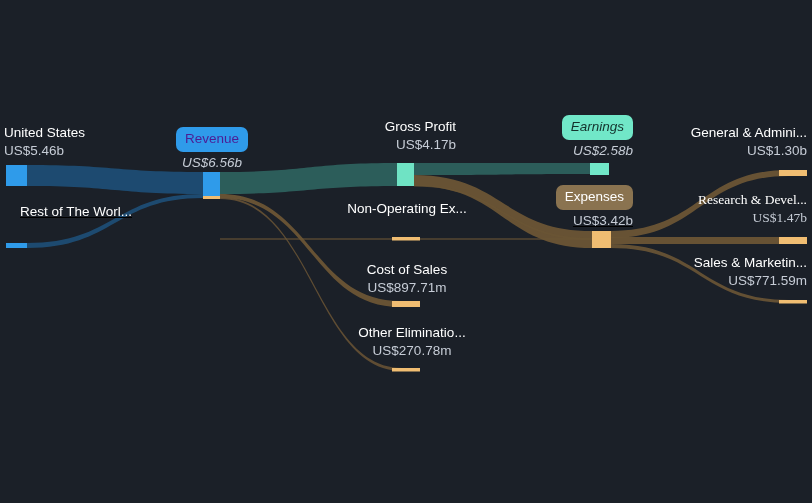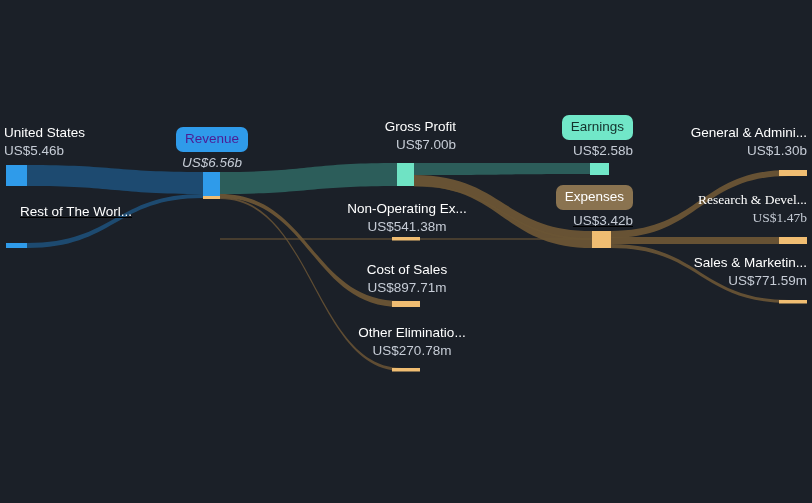--- a/index.html
+++ b/index.html
@@ -133,39 +133,38 @@
     <div class="node-title">Rest of The Worl...</div>
   </div>
 
   <div class="label-group align-center" style="left:176px; top:127px; width:72px;">
     <span class="badge badge-revenue">Revenue</span>
     <div class="node-value" style="margin-top:2px;font-style:italic;">US$6.56b</div>
   </div>
 
   <div class="label-group align-center" style="left:356px; top:118px; width:100px;text-align:right;">
     <div class="node-title">Gross Profit</div>
-    <div class="node-value">US$7.00b</div>
+    <div class="node-value">US$4.17b</div>
   </div>
 
   <div class="label-group align-center" style="left:330px; top:200px; width:154px;">
     <div class="node-title">Non-Operating Ex...</div>
-    <div class="node-value">US$541.38m</div>
   </div>
 
   <div class="label-group align-center" style="left:341px; top:261px; width:132px;">
     <div class="node-title">Cost of Sales</div>
     <div class="node-value">US$897.71m</div>
   </div>
 
   <div class="label-group align-center" style="left:341px; top:324px; width:142px;">
     <div class="node-title">Other Eliminatio...</div>
     <div class="node-value">US$270.78m</div>
   </div>
 
-  <div class="label-group align-right" style="left:509px; top:115px; width:124px;">
+  <div class="label-group align-right" style="left:509px; top:115px; width:124px;font-style:italic;">
     <span class="badge badge-earnings">Earnings</span>
     <div class="node-value" style="margin-top:2px;">US$2.58b</div>
   </div>
 
   <div class="label-group align-right" style="left:509px; top:185px; width:124px;text-decoration:underline;">
     <span class="badge badge-expenses">Expenses</span>
     <div class="node-value" style="margin-top:2px;">US$3.42b</div>
   </div>
 
   <div class="label-group align-right" style="left:630px; top:124px; width:177px;">

